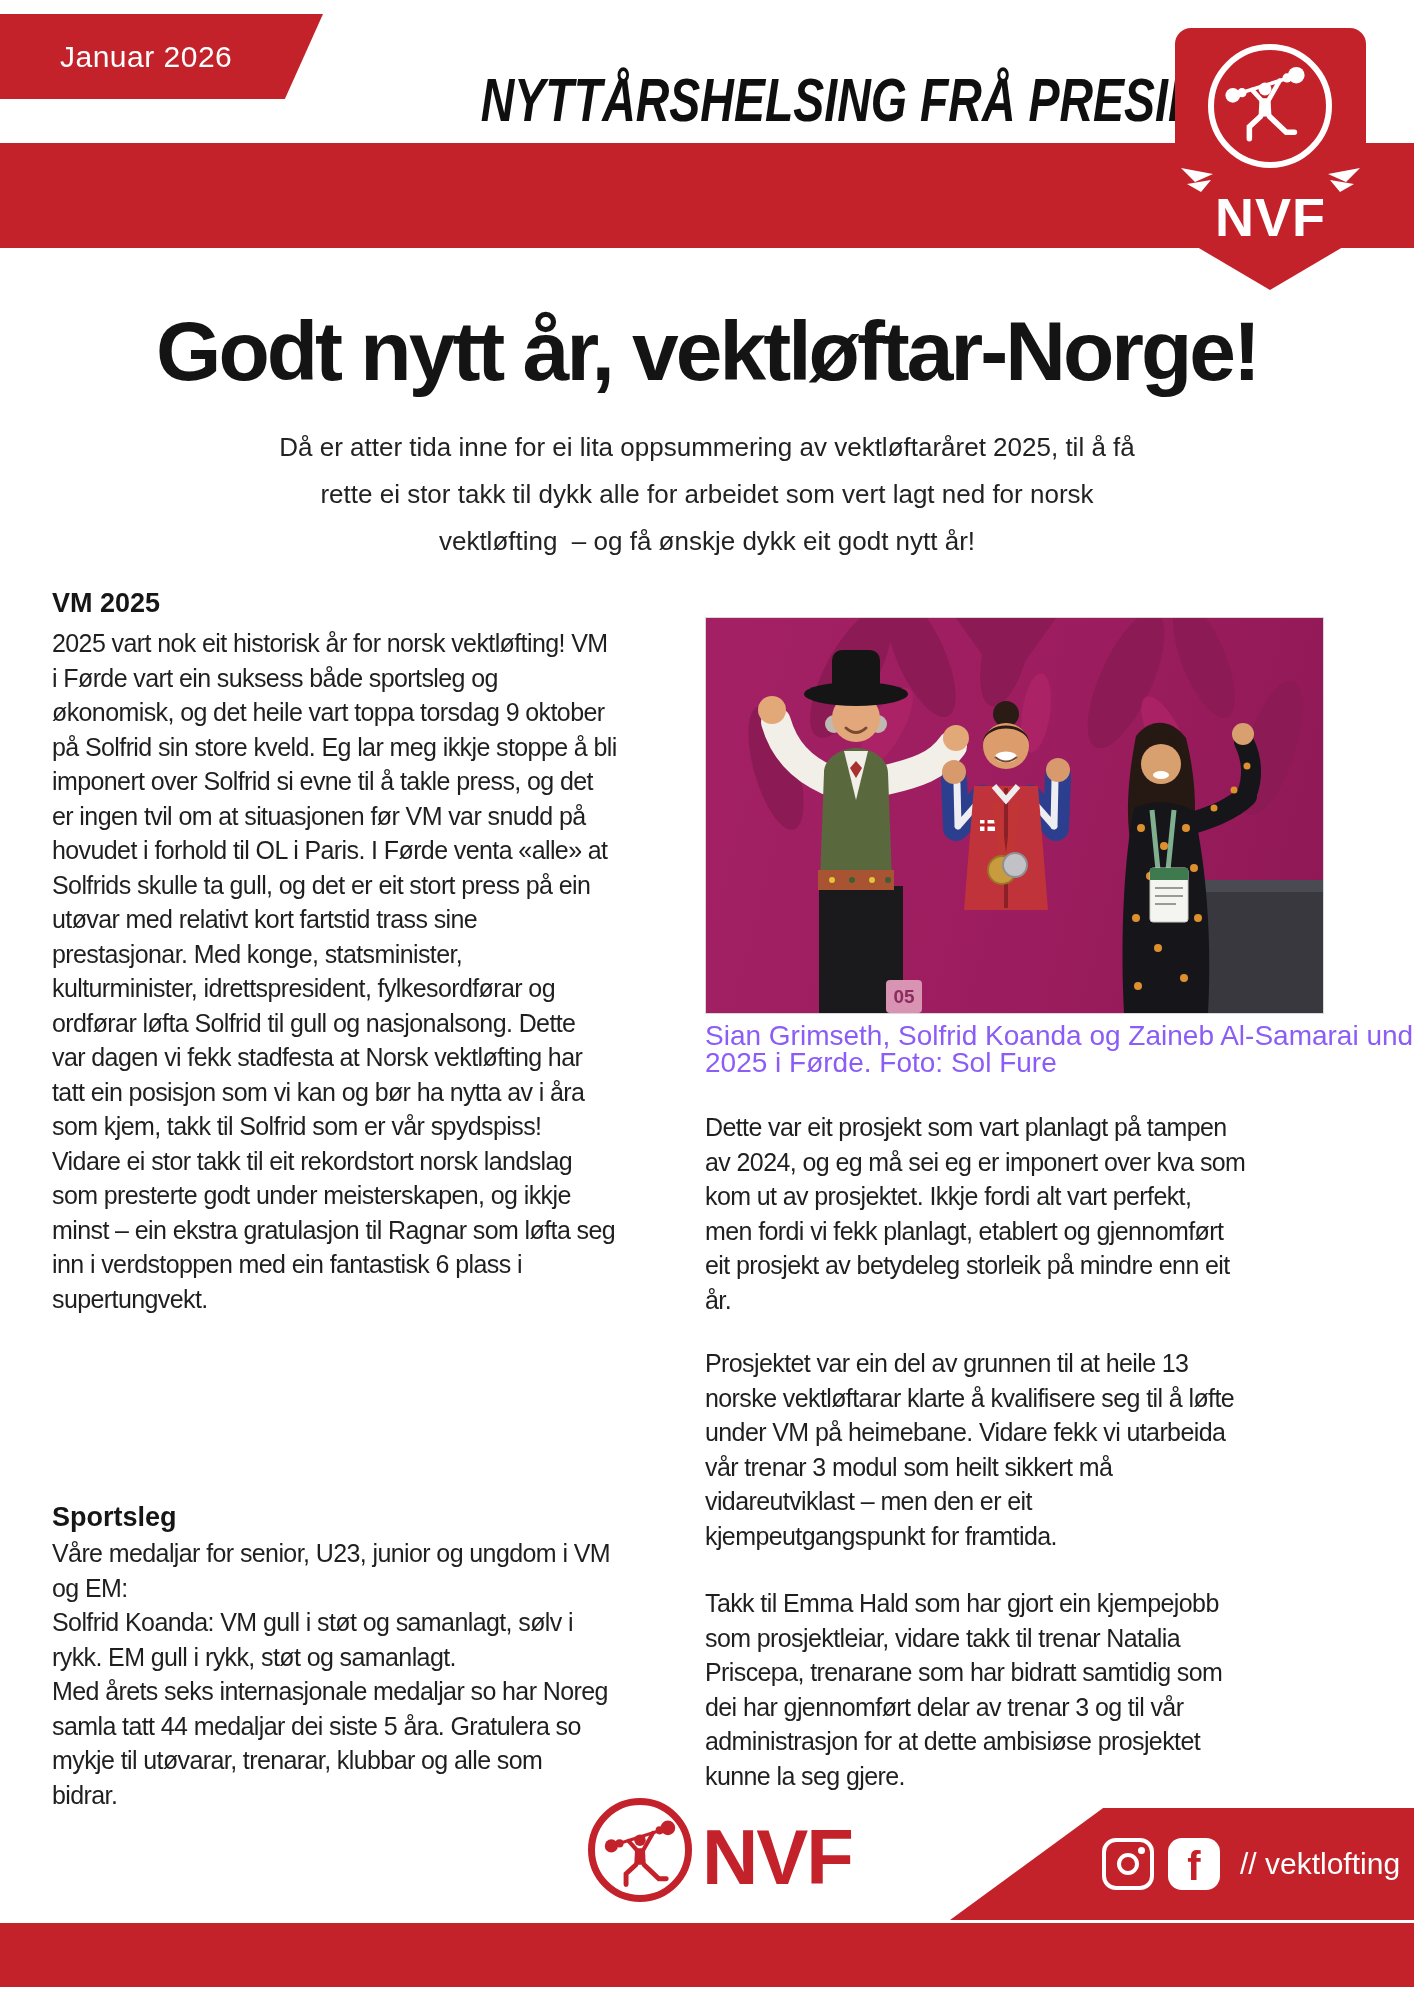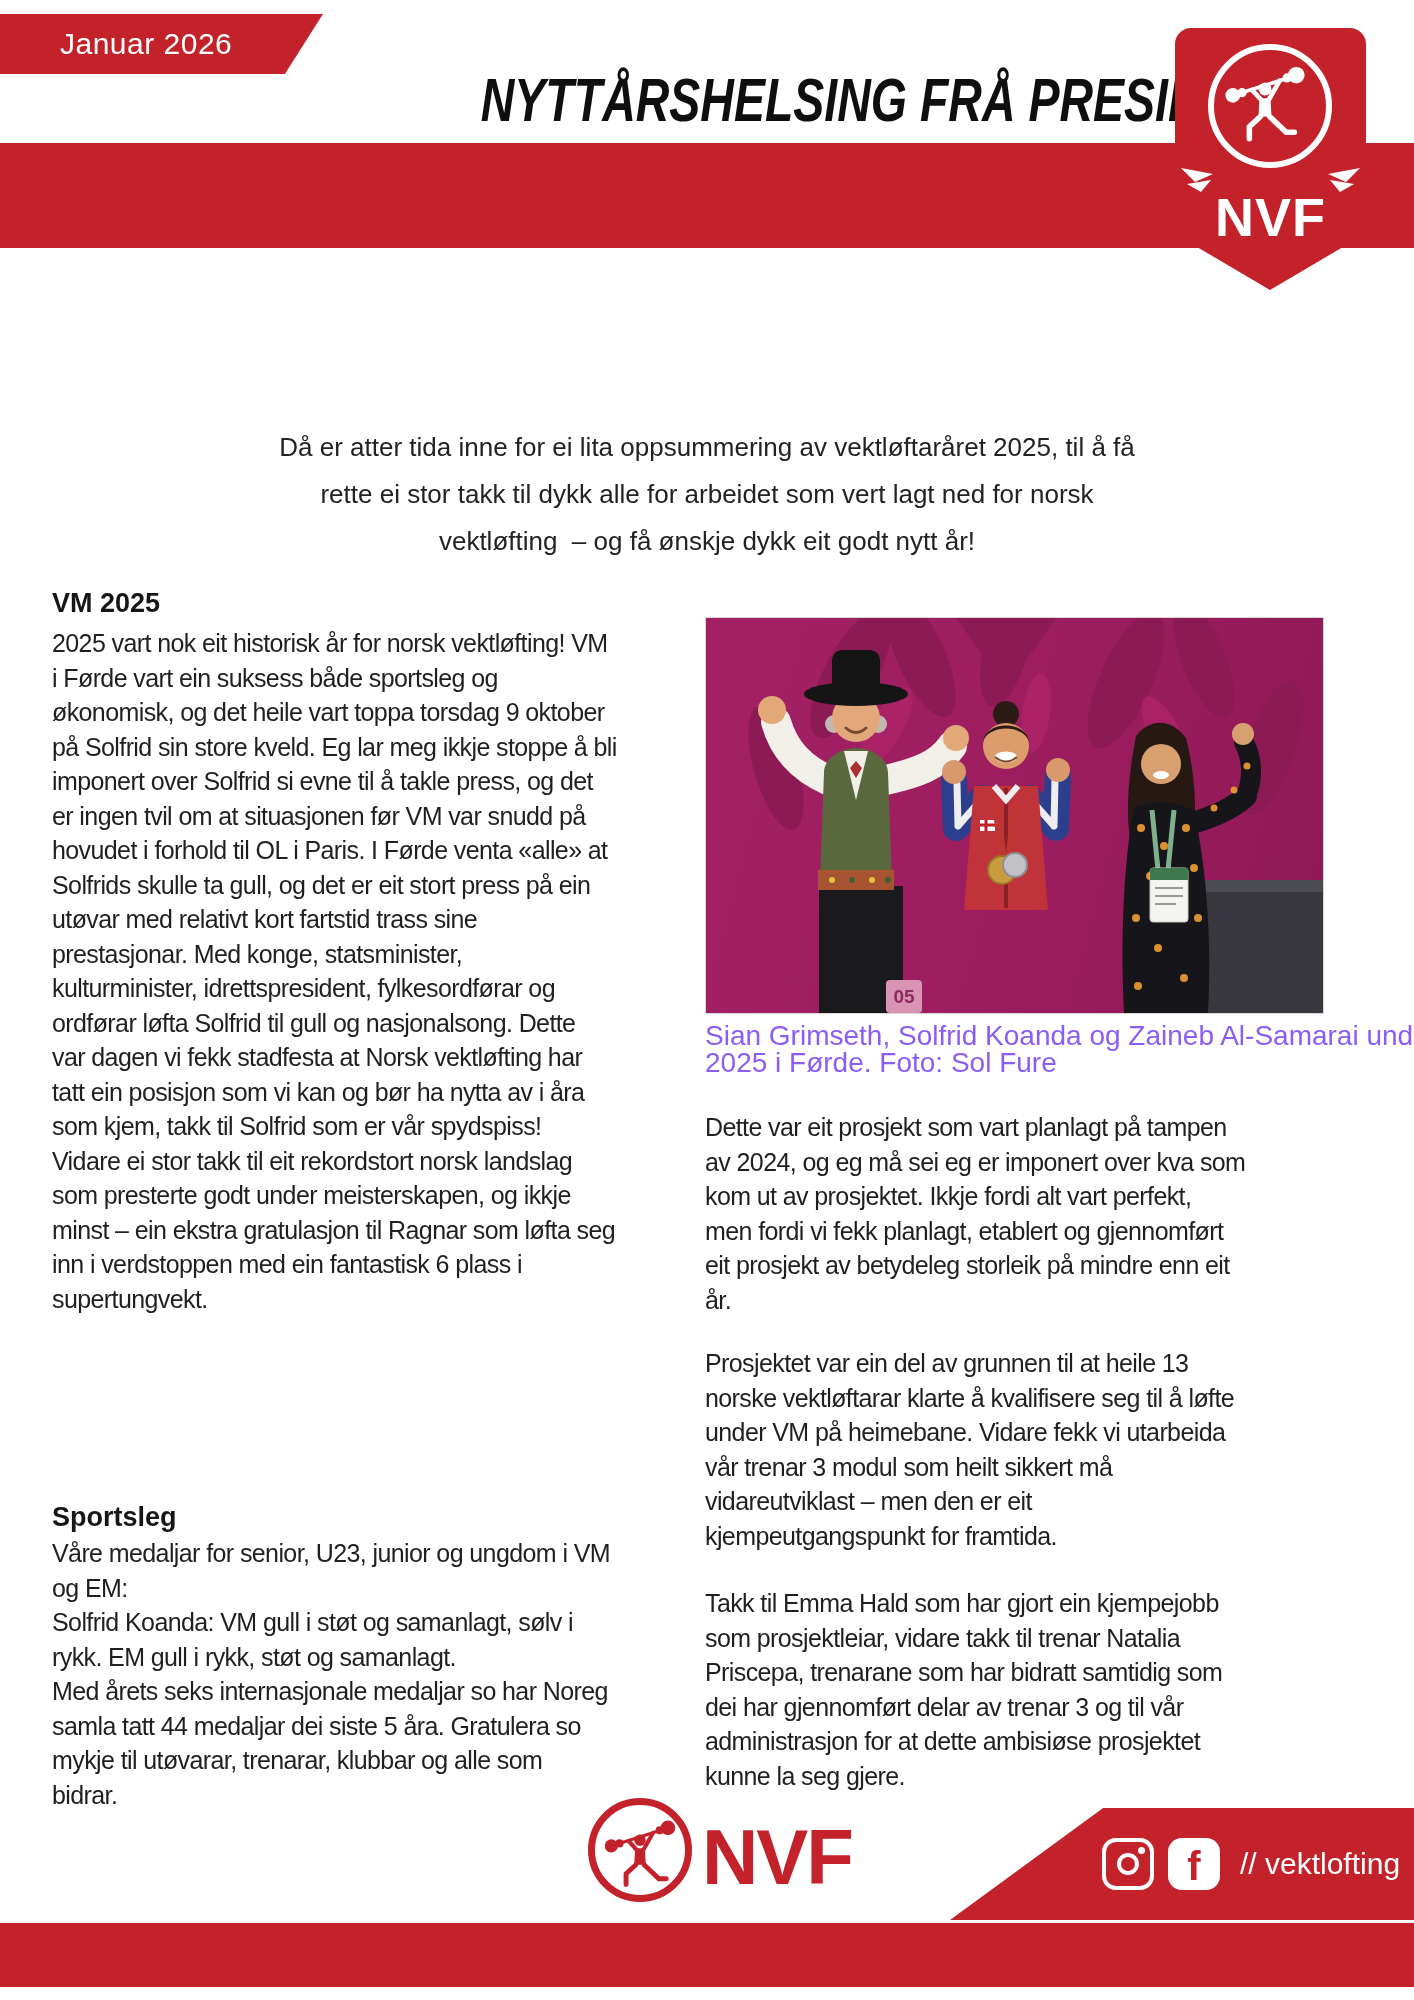--- a/index.html
+++ b/index.html
@@ -2,21 +2,21 @@
 <html><head>
 <meta charset="utf-8">
 <style>
   html,body{margin:0;padding:0;background:#e8e8e8;}
   .page{position:relative;width:1414px;height:2000px;background:#ffffff;overflow:hidden;
         font-family:"Liberation Sans", sans-serif;color:#1f1f1f;margin:0 auto;}
   .abs{position:absolute;}
   .pre{white-space:pre;}
 
   
-  .date-banner{left:0;top:14px;width:323px;height:60px;background:#c4222a;
+  .date-banner{left:0;top:14px;width:323px;height:85px;background:#c4222a;
                clip-path:polygon(0 0,100% 0,88.2% 100%,0 100%);
                display:flex;align-items:center;padding-left:60px;box-sizing:border-box;}
   .date-banner span{color:#fff;font-size:30px;letter-spacing:.5px;}
   .masthead{left:379px;top:64px;width:814px;text-align:center;font-style:italic;font-weight:700;
             font-size:62px;letter-spacing:0;color:#0f0f0f;transform:scaleX(.75);white-space:nowrap;}
   .red-band{left:0;top:143px;width:1414px;height:105px;background:#c4222a;}
 
   
   .shield{left:1175px;top:28px;width:191px;height:260px;}
   .shield-body{position:absolute;left:0;top:0;width:191px;height:208px;background:#c4222a;border-radius:16px 16px 6px 6px;}
@@ -89,20 +89,21 @@
     </svg>
     <svg class="wing" style="left:6px" viewBox="0 0 34 26">
       <path d="M0,2 L32,8 L14,16 Z M6,18 L30,14 L20,26 Z" fill="#fff"></path>
     </svg>
     <svg class="wing" style="right:6px;transform:scaleX(-1)" viewBox="0 0 34 26">
       <path d="M0,2 L32,8 L14,16 Z M6,18 L30,14 L20,26 Z" fill="#fff"></path>
     </svg>
     <div class="shield-nvf">NVF</div>
   </div>
 
+  <div class="abs headline">Godt nytt år, vektløftar-Norge!</div>
   <div class="abs intro pre">Då er atter tida inne for ei lita oppsummering av vektløftaråret 2025, til å få
 rette ei stor takk til dykk alle for arbeidet som vert lagt ned for norsk
 vektløfting  – og få ønskje dykk eit godt nytt år!</div>
 
   <div class="abs col-h" style="left:52px;top:588px">VM 2025</div>
   <div class="abs body-txt pre" style="left:52px;top:626px">2025 vart nok eit historisk år for norsk vektløfting! VM
 i Førde vart ein suksess både sportsleg og
 økonomisk, og det heile vart toppa torsdag 9 oktober
 på Solfrid sin store kveld. Eg lar meg ikkje stoppe å bli
 imponert over Solfrid si evne til å takle press, og det

